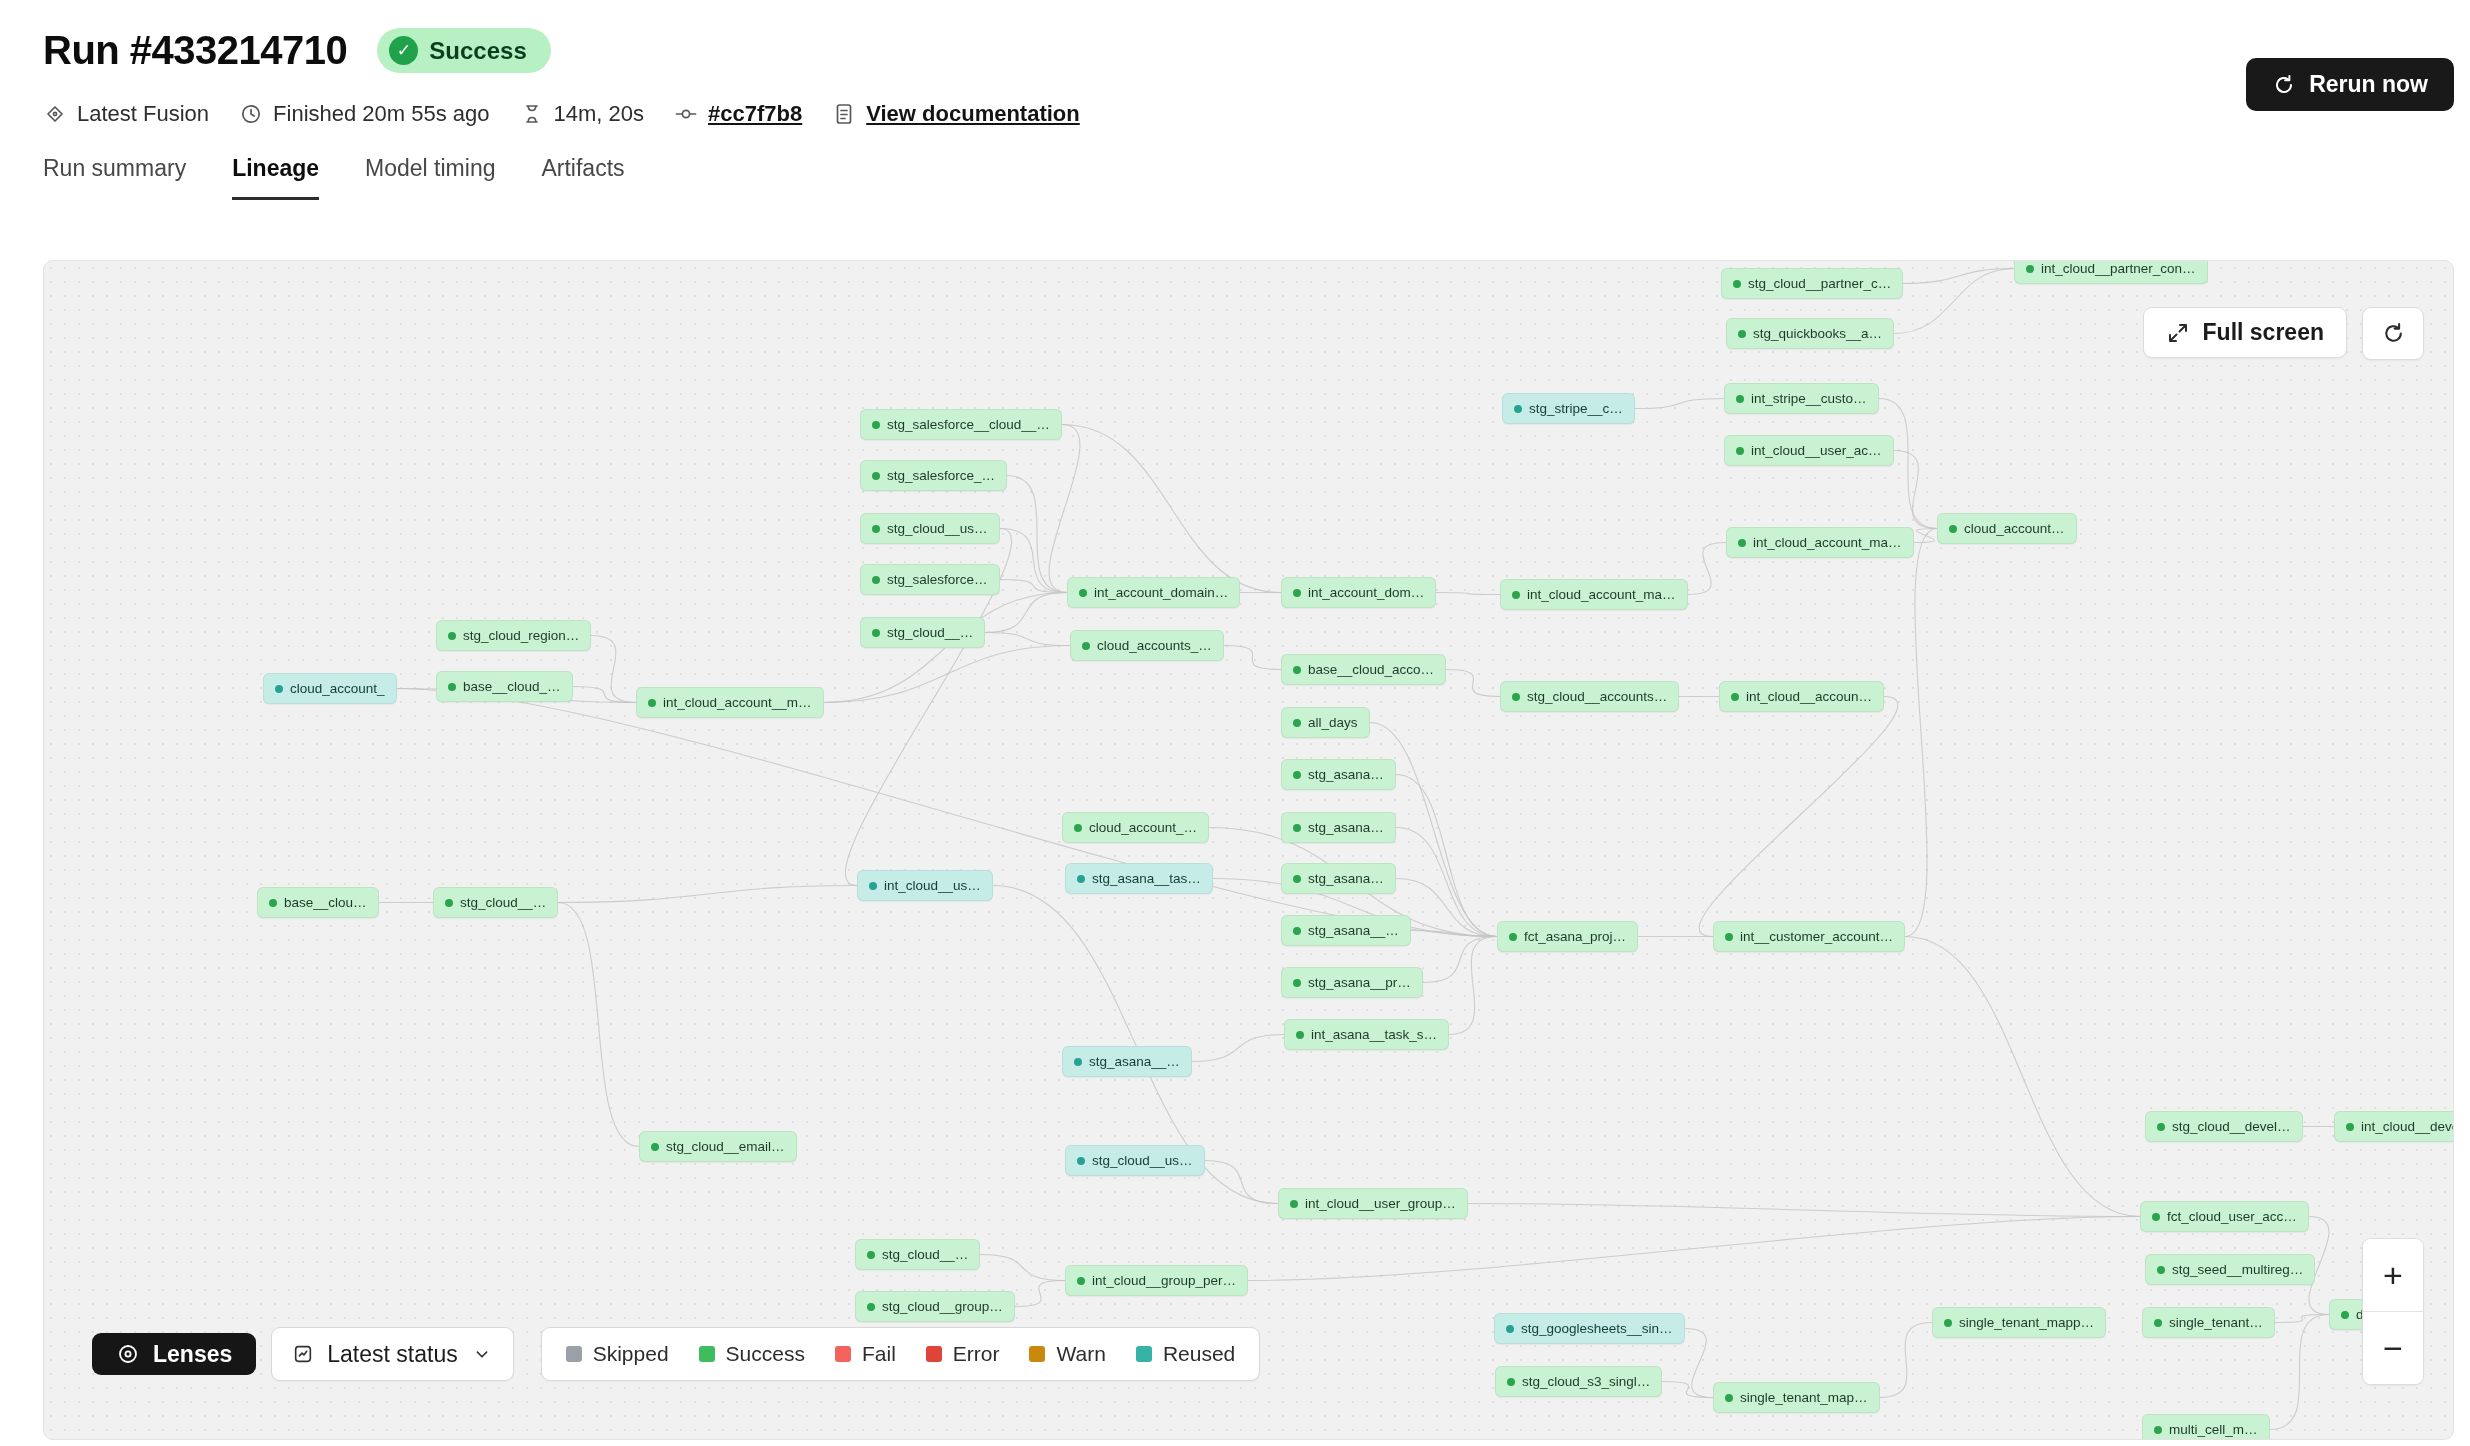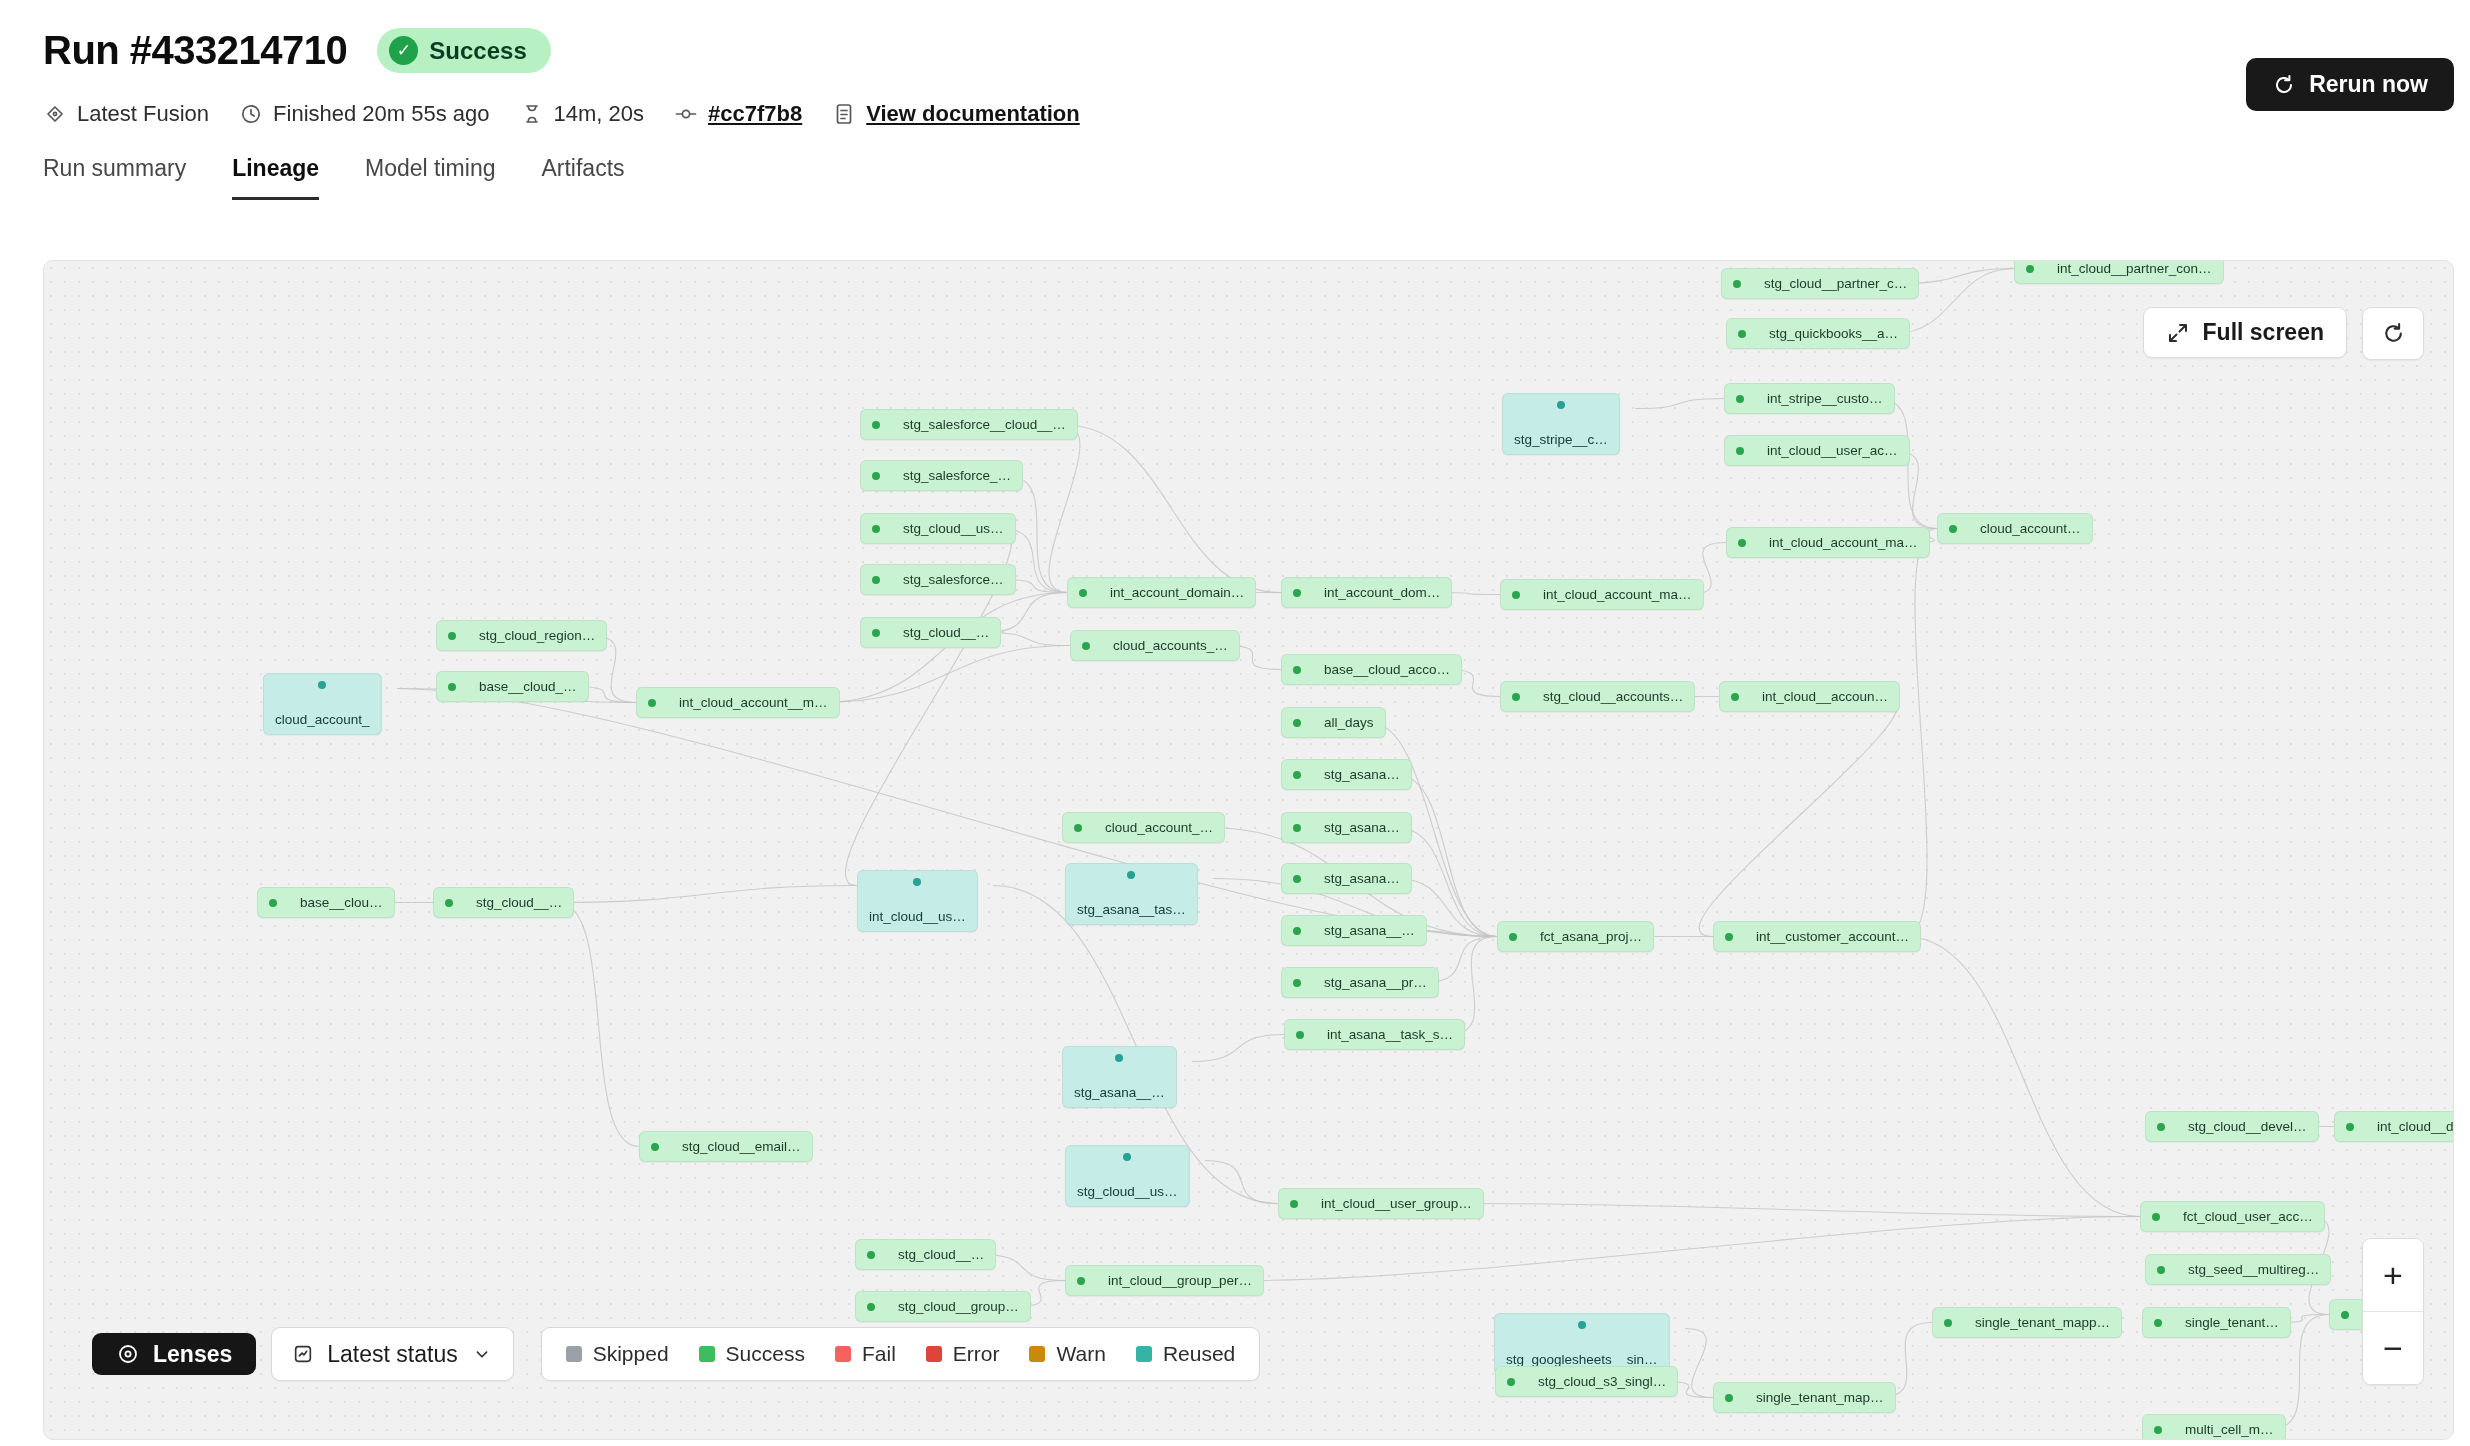--- a/index.html
+++ b/index.html
@@ -48,27 +48,27 @@
     position:absolute; left:43px; top:260px; width:2411px; height:1180px;
     background-color:#f1f1f1;
     background-image:radial-gradient(circle, #dedede 1.4px, transparent 1.4px);
     background-size:14px 14px;
     border:1px solid #e2e2e2; border-radius:10px; overflow:hidden;
   }
   #graph-edges { position:absolute; left:0; top:0; z-index:0; }
   #graph-edges path { stroke:var(--edge,#c6c6c6); stroke-width:1.1; fill:none; stroke-opacity:.85; }
   #graph-nodes { position:absolute; inset:0; z-index:1; }
   .gnode {
-    position:absolute; display:flex; align-items:center; gap:23px;
+    position:absolute; display:flex; align-items:center; gap:7px;
     padding:7px 11px; border-radius:6px; white-space:nowrap;
     font-size:13.5px; border:1px solid rgba(0,0,0,0.06);
     box-shadow:0 1px 1px rgba(0,0,0,0.05); cursor:pointer;
   }
   .gnode.success { background:var(--success-bg,#c8f2d1); color:#1e3a2a; }
-  .gnode.reused  { background:var(--reused-bg,#c6ece8);  color:#14413b;flex-direction:column; }
+  .gnode.reused  { background:var(--reused-bg,#c6ece8);  color:#14413b; }
   .gdot { width:8px; height:8px; border-radius:50%; flex:0 0 auto; }
   .gnode.success .gdot { background:var(--success-dot,#2ca44e); }
   .gnode.reused  .gdot { background:var(--reused-dot,#28a195); }
 
   
   .canvas-ctl { position:absolute; z-index:3; }
   .fullscreen-btn {
     top:46px; right:106px; display:flex; align-items:center; gap:13px;
     background:#fff; border:1px solid #dcdcdc; border-radius:9px;
     padding:11px 22px; font-size:23px; font-weight:600; color:#1b1b1b;

